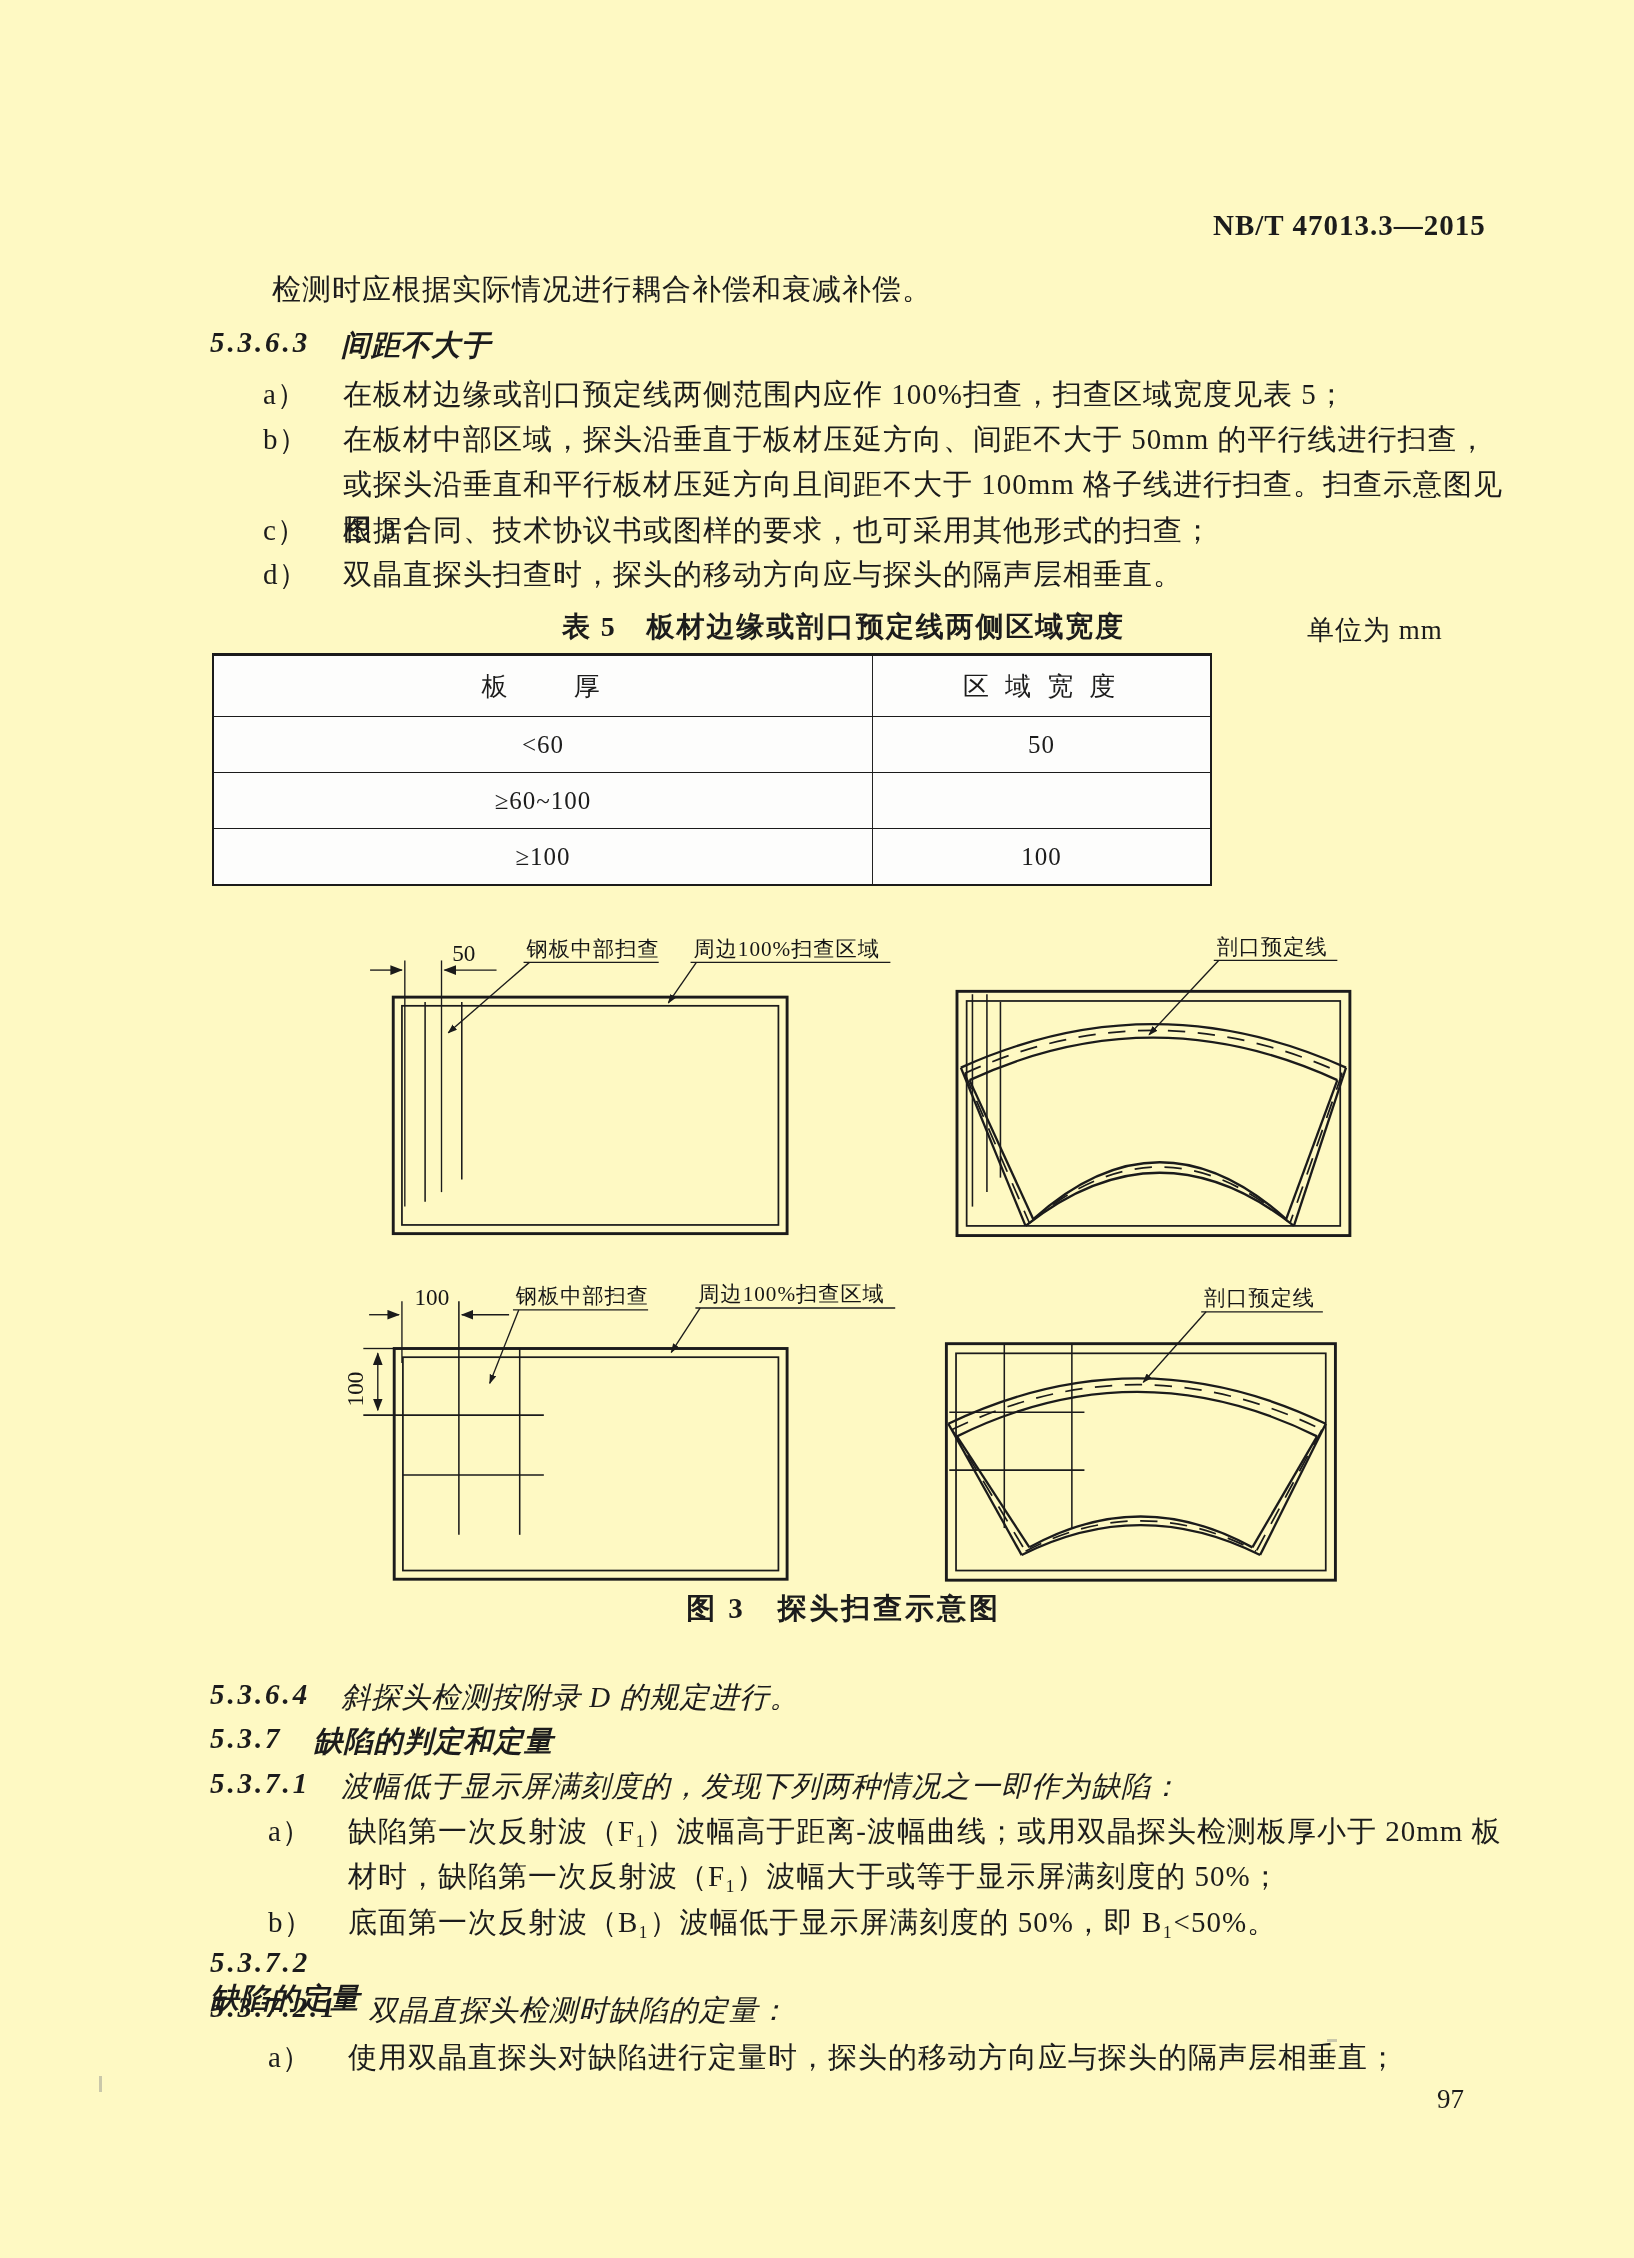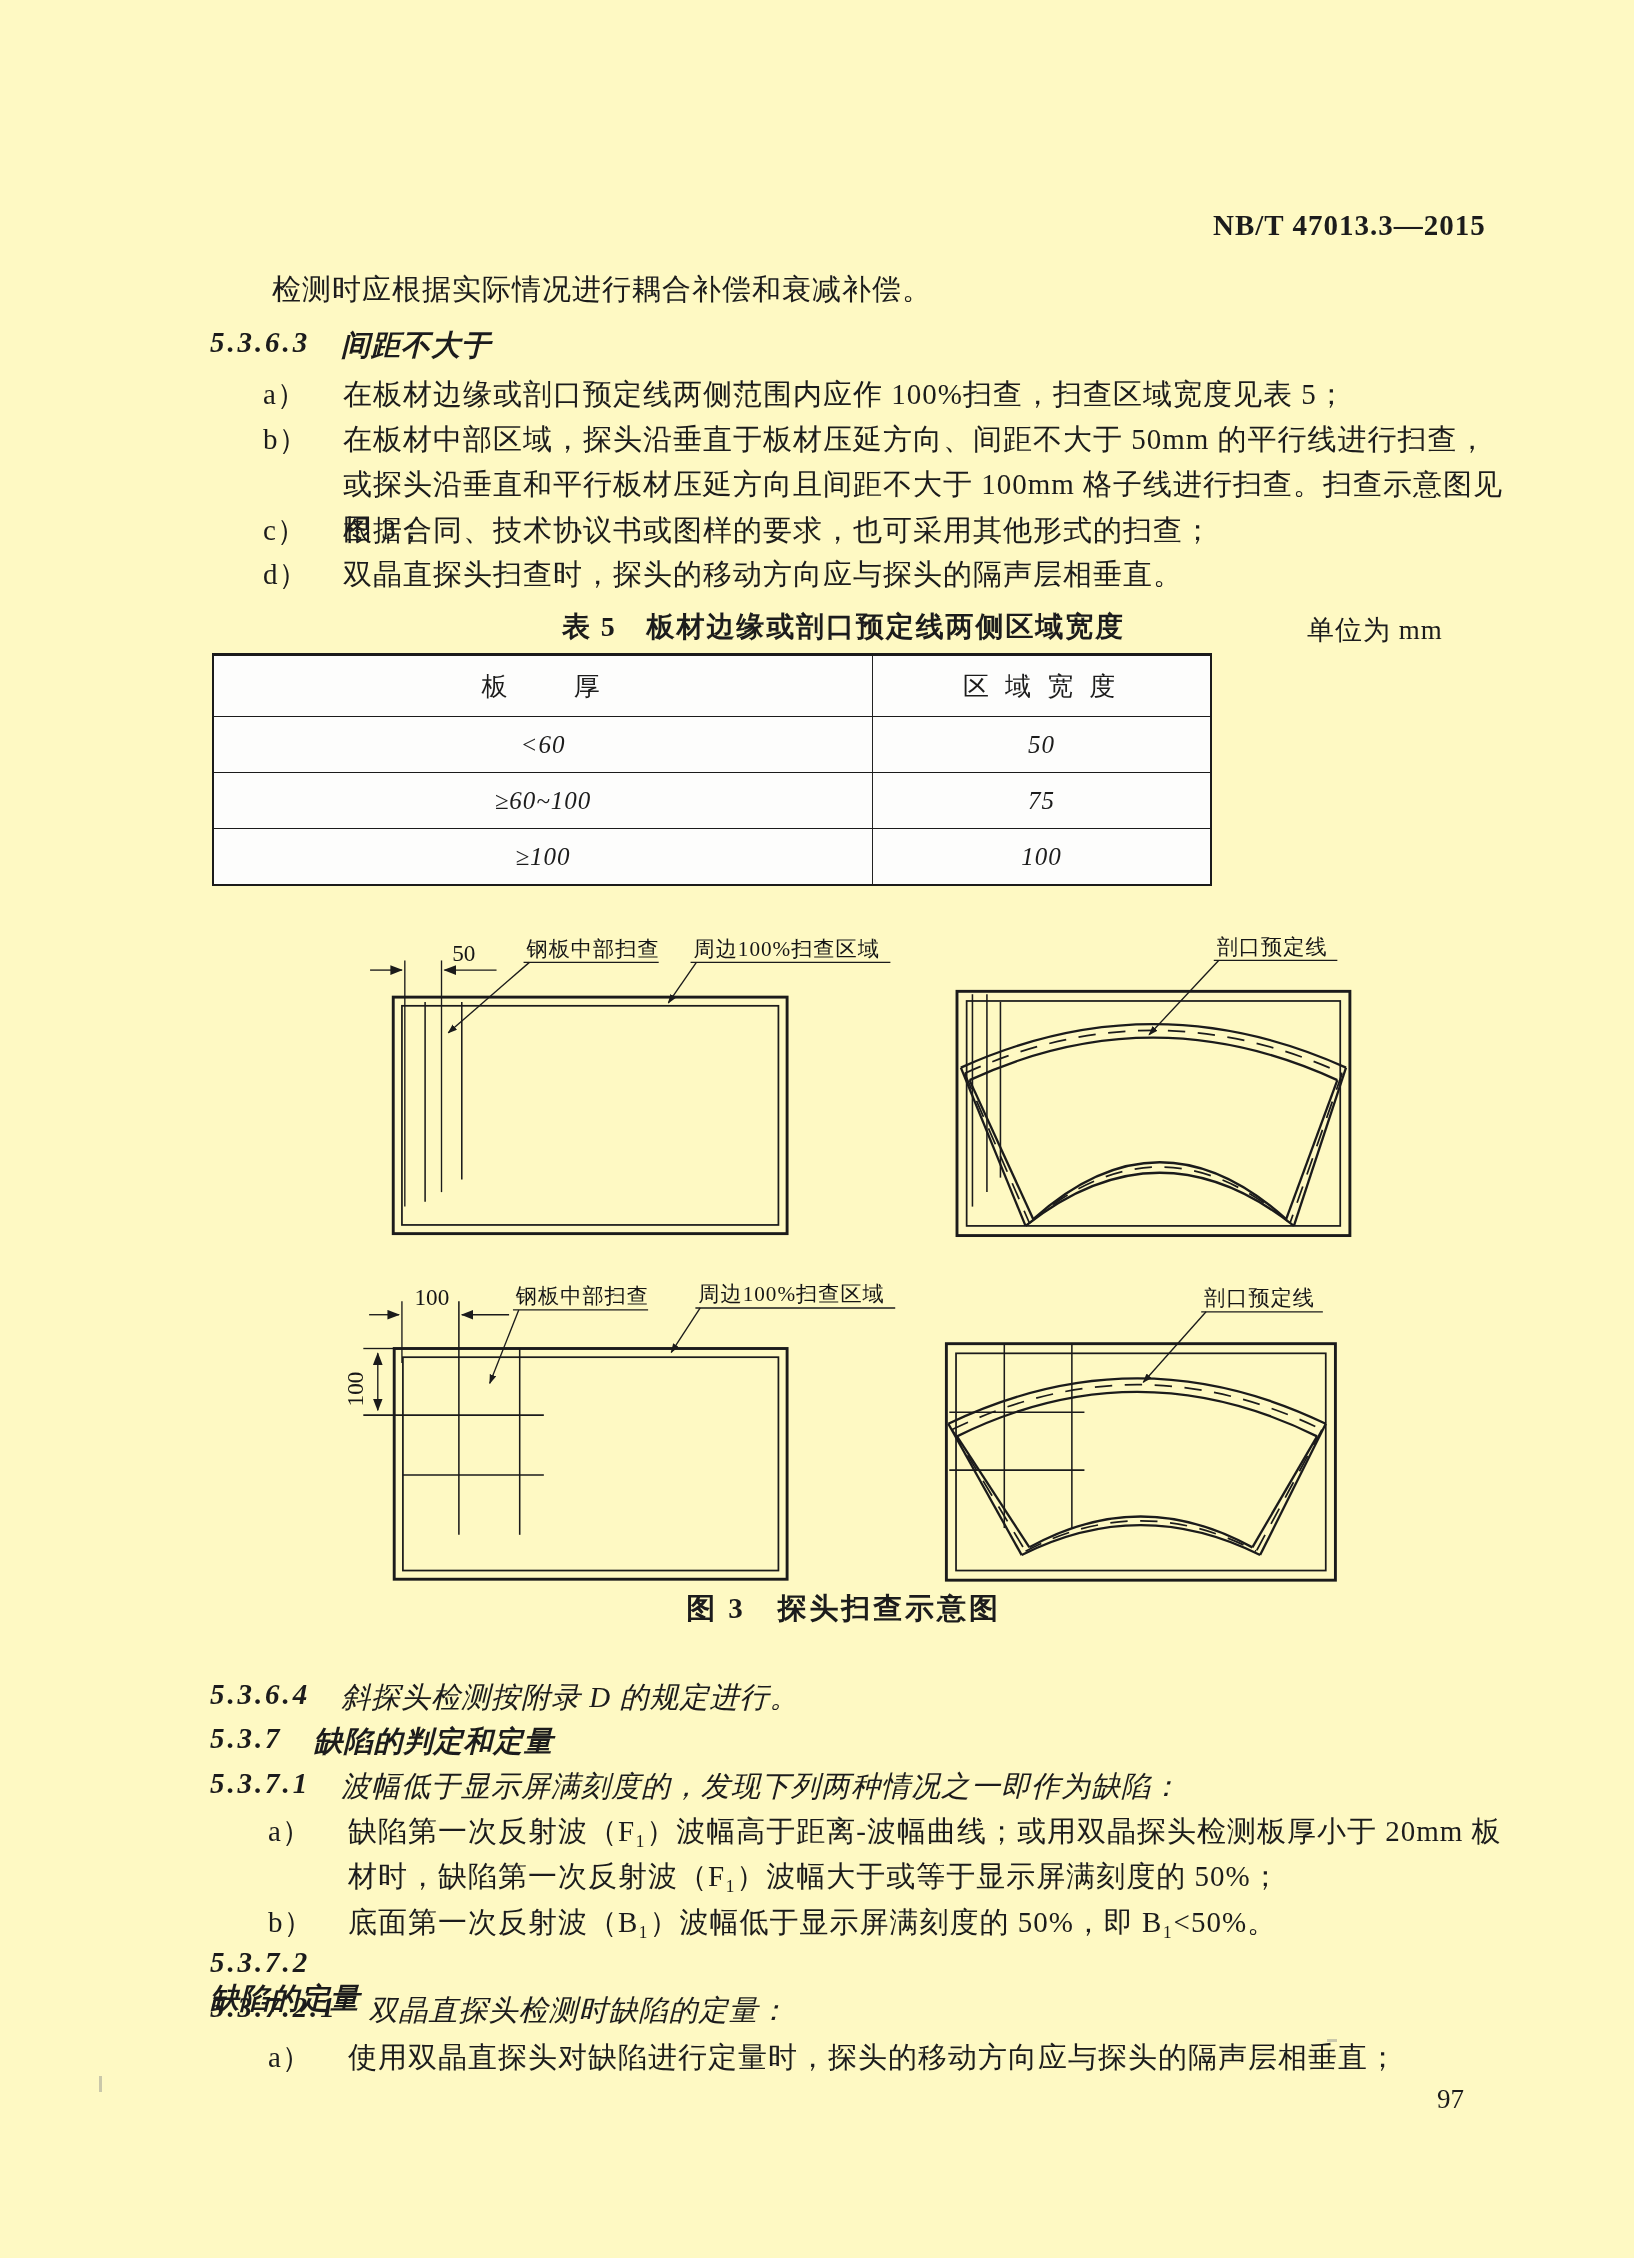--- a/index.html
+++ b/index.html
@@ -20,21 +20,21 @@
   .li .tx{flex:1;}
   .tcapwrap{left:212px; top:608px; width:1263px; text-align:center; font-size:28px; font-weight:700; letter-spacing:1.9px;}
   .tunit{left:1307px; top:612px; font-size:27px; letter-spacing:1px;}
   .tbl{left:212px; top:653px; width:1000px; border:2.9px solid #1b1b1b; border-top-width:3.9px; box-sizing:border-box; background:#fdfdfc;}
   .trow{display:flex; border-bottom:1.9px solid #1b1b1b;}
   .trow:last-child{border-bottom:none;}
   .trow .c1{width:659px; flex:0 0 659px; border-right:1.9px solid #232323; box-sizing:border-box;}
   .trow .c2{flex:1;}
   .tcell{display:flex; align-items:center; justify-content:center; font-size:25px; letter-spacing:1px;}
   .th .tcell{height:60px; font-size:26px; letter-spacing:4.8px;}
-  .td .tcell{height:55px;font-style:italic;}
+  .td .tcell{height:55px;}
   .figcap{left:212px; top:1589px; width:1263px; text-align:center; font-size:29px; font-weight:700; letter-spacing:2.9px;}
   .pagenum{left:1437px; top:2084px; font-size:27px;}
   .footer{left:0; top:2155px; width:1635px; text-align:center; font-size:26px; color:#3f3f3f; letter-spacing:1px;}
   .artifact{background:#8b8b8b; opacity:.45;}
   svg text{font-family:"Liberation Serif","DejaVu Serif",serif; fill:#161616;}
   .lbl{font-size:22px; letter-spacing:1px;}
   .dim{font-size:24px;}
 </style>
 </head>
 <body>
@@ -74,21 +74,20 @@
     <div class="trow th">
       <div class="c1 tcell">板　　厚</div>
       <div class="c2 tcell">区 域 宽 度</div>
     </div>
     <div class="trow td">
       <div class="c1 tcell">&lt;60</div>
       <div class="c2 tcell">50</div>
     </div>
     <div class="trow td">
       <div class="c1 tcell">≥60~100</div>
-      <div class="c2 tcell">75</div>
     </div>
     <div class="trow td">
       <div class="c1 tcell">≥100</div>
       <div class="c2 tcell">100</div>
     </div>
   </div>
 
   <svg class="abs" style="left:174px; top:917px;" width="1371" height="724" viewBox="0 0 1420 750">
     <defs>
       <marker id="ah" markerWidth="13" markerHeight="11" refX="12" refY="5" orient="auto-start-reverse" markerUnits="userSpaceOnUse">

